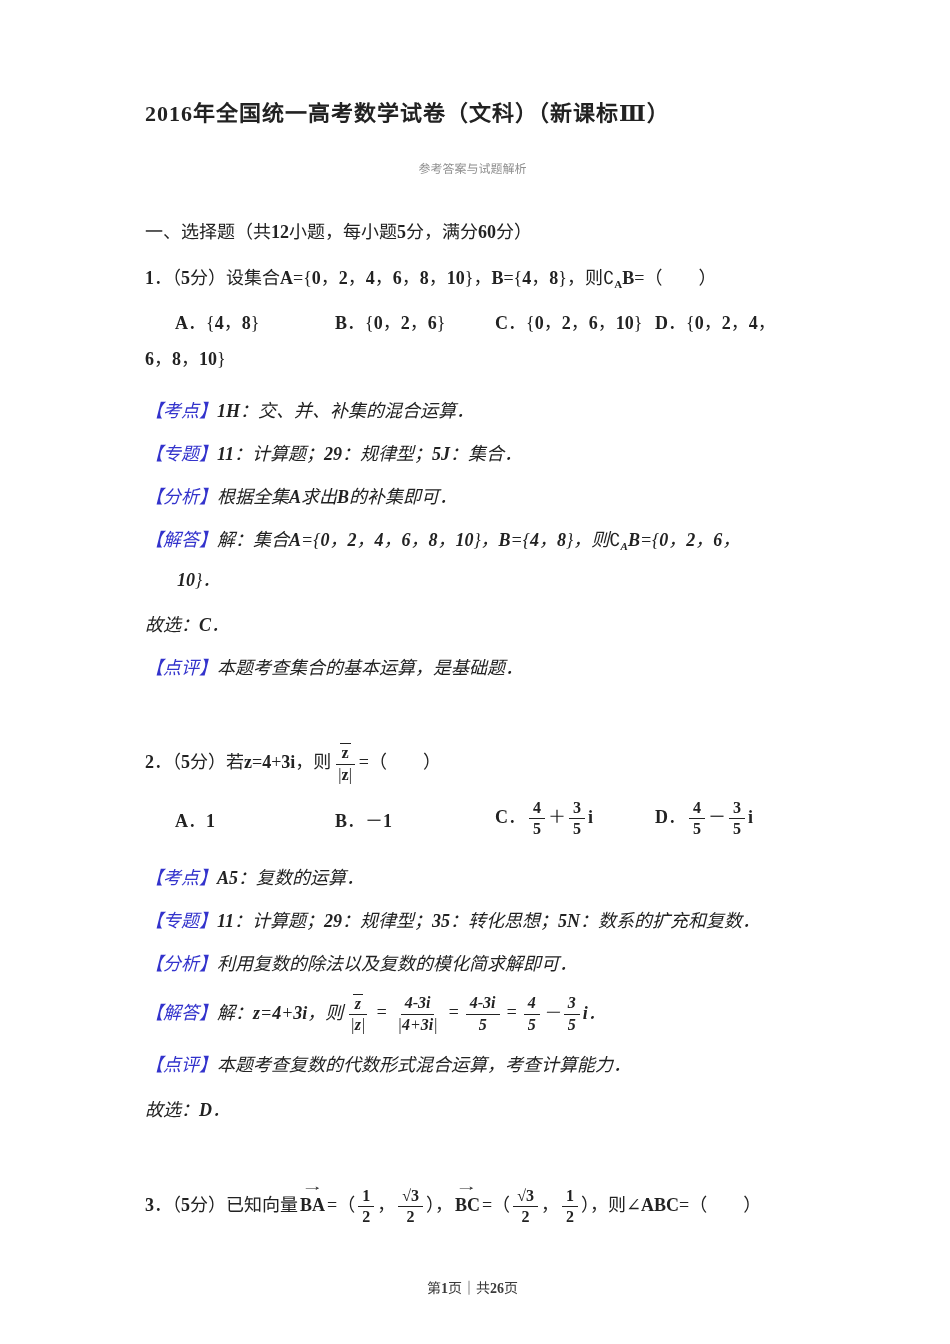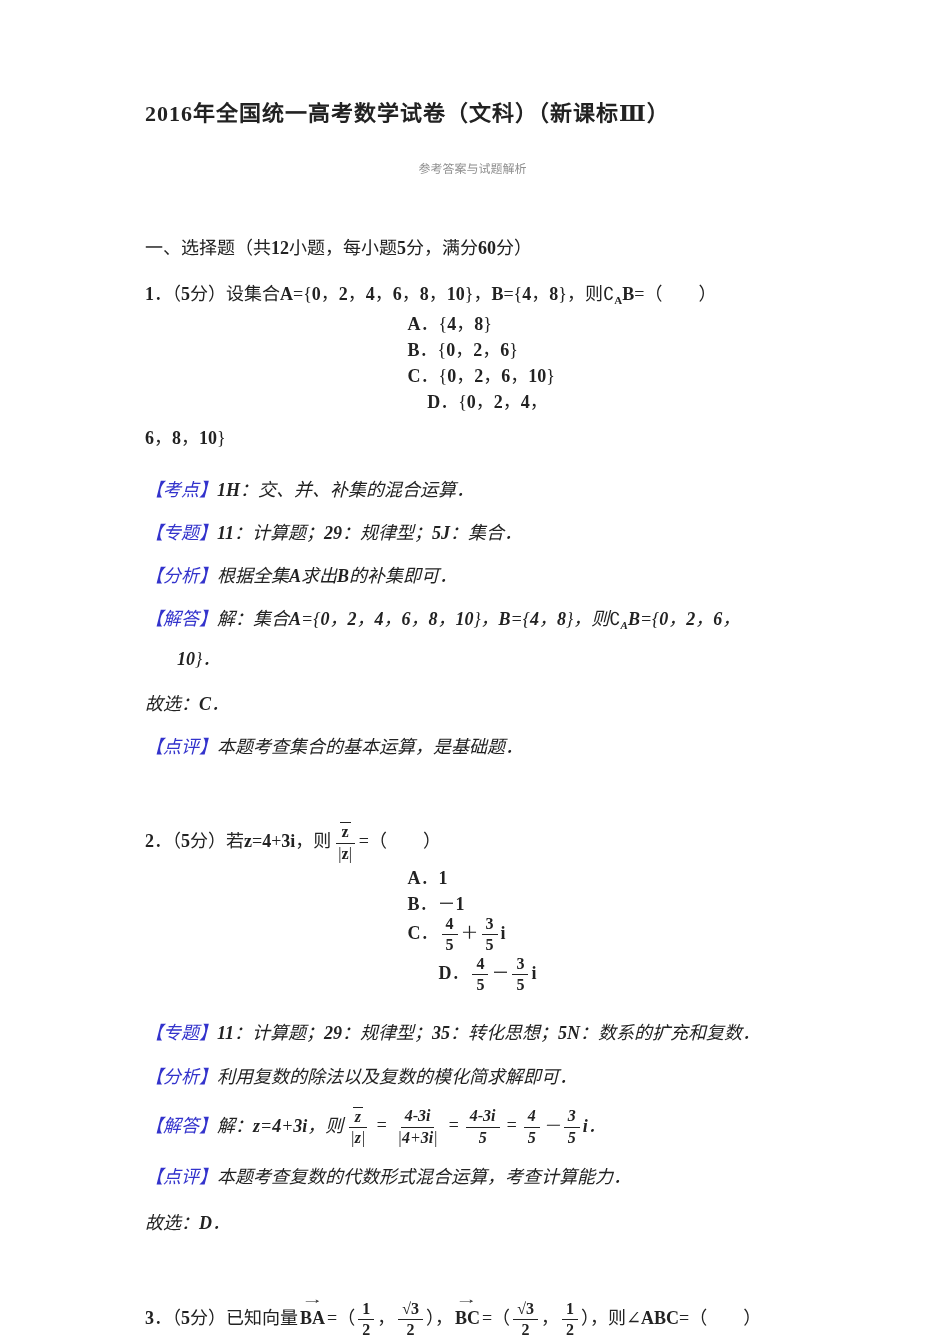--- a/index.html
+++ b/index.html
@@ -10,26 +10,26 @@
     -webkit-font-smoothing:antialiased;
   }
   .page {
     width:950px; height:1344px; margin:0 auto; overflow:hidden;
     background:var(--page-bg,#fff);
     padding:100px 150px 30px 145px;
     position:relative;
   }
   .title { text-align:left; font-size:22px; font-weight:700; letter-spacing:1px; line-height:1.3; }
   .subtitle { text-align:center; font-size:12px; color:var(--muted,#8f8f8f); margin-top:30px; }
-  .section-header { margin-top:56px; font-size:18px; }
+  .section-header { margin-top:40px; font-size:18px; }
   .line { font-size:18px; line-height:1.45; margin-top:17px; }
   .stem { margin-top:22px; }
   .cont-line { margin-top:12px; }
   .indent-sm { padding-left:32px; }
-  .optrow { display:flex; align-items:center; padding-left:30px; font-size:18px;flex-direction:column; }
+  .optrow { display:flex; align-items:center; margin-top:15px; padding-left:30px; font-size:18px; }
   .optrow .opt { width:160px; flex:0 0 auto; }
   .optrow .opt:last-child { width:auto; }
   .tagblock { margin-top:26px;font-style:italic; }
   .tag-label { color:var(--accent,#3333cc); }
   .q2 { margin-top:62px; }
   .q3 { margin-top:64px; }
   .frac { display:inline-flex; flex-direction:column; align-items:center; vertical-align:middle; margin:0 3px; line-height:1.15; font-size:16px; text-align:center; }
   .frac .num { border-bottom:1px solid currentColor; padding:0 4px 1px; }
   .frac .den { padding:1px 4px 0; }
   .conj { display:inline-block; border-top:1px solid currentColor; padding:0 2px; line-height:1.1; }
@@ -91,20 +91,21 @@
       <span class="opt"><span><b>D</b>．</span><span class="frac">
             <span class="num"><b>4</b></span>
             <span class="den"><b>5</b></span>
           </span><span>－</span><span class="frac">
             <span class="num"><b>3</b></span>
             <span class="den"><b>5</b></span>
           </span><span><b>i</b></span></span>
     </div>
 
     <div class="tagblock">
+      <p class="line"><span class="tag-label">【考点】</span><span><b>A5</b>：复数的运算．</span></p>
       <p class="line"><span class="tag-label">【专题】</span><span><b>11</b>：计算题；<b>29</b>：规律型；<b>35</b>：转化思想；<b>5N</b>：数系的扩充和复数．</span></p>
       <p class="line"><span class="tag-label">【分析】</span><span>利用复数的除法以及复数的模化简求解即可．</span></p>
       <p class="line"><span class="tag-label">【解答】</span><span>解：<b>z</b>=<b>4</b>+<b>3i</b>，则</span><span class="frac">
             <span class="num"><span class="conj"><b>z</b></span></span>
             <span class="den">|<b>z</b>|</span>
           </span><span class="mop">=</span><span class="frac">
             <span class="num"><b>4</b>-<b>3i</b></span>
             <span class="den">|<b>4</b>+<b>3i</b>|</span>
           </span><span class="mop">=</span><span class="frac">
             <span class="num"><b>4</b>-<b>3i</b></span>

